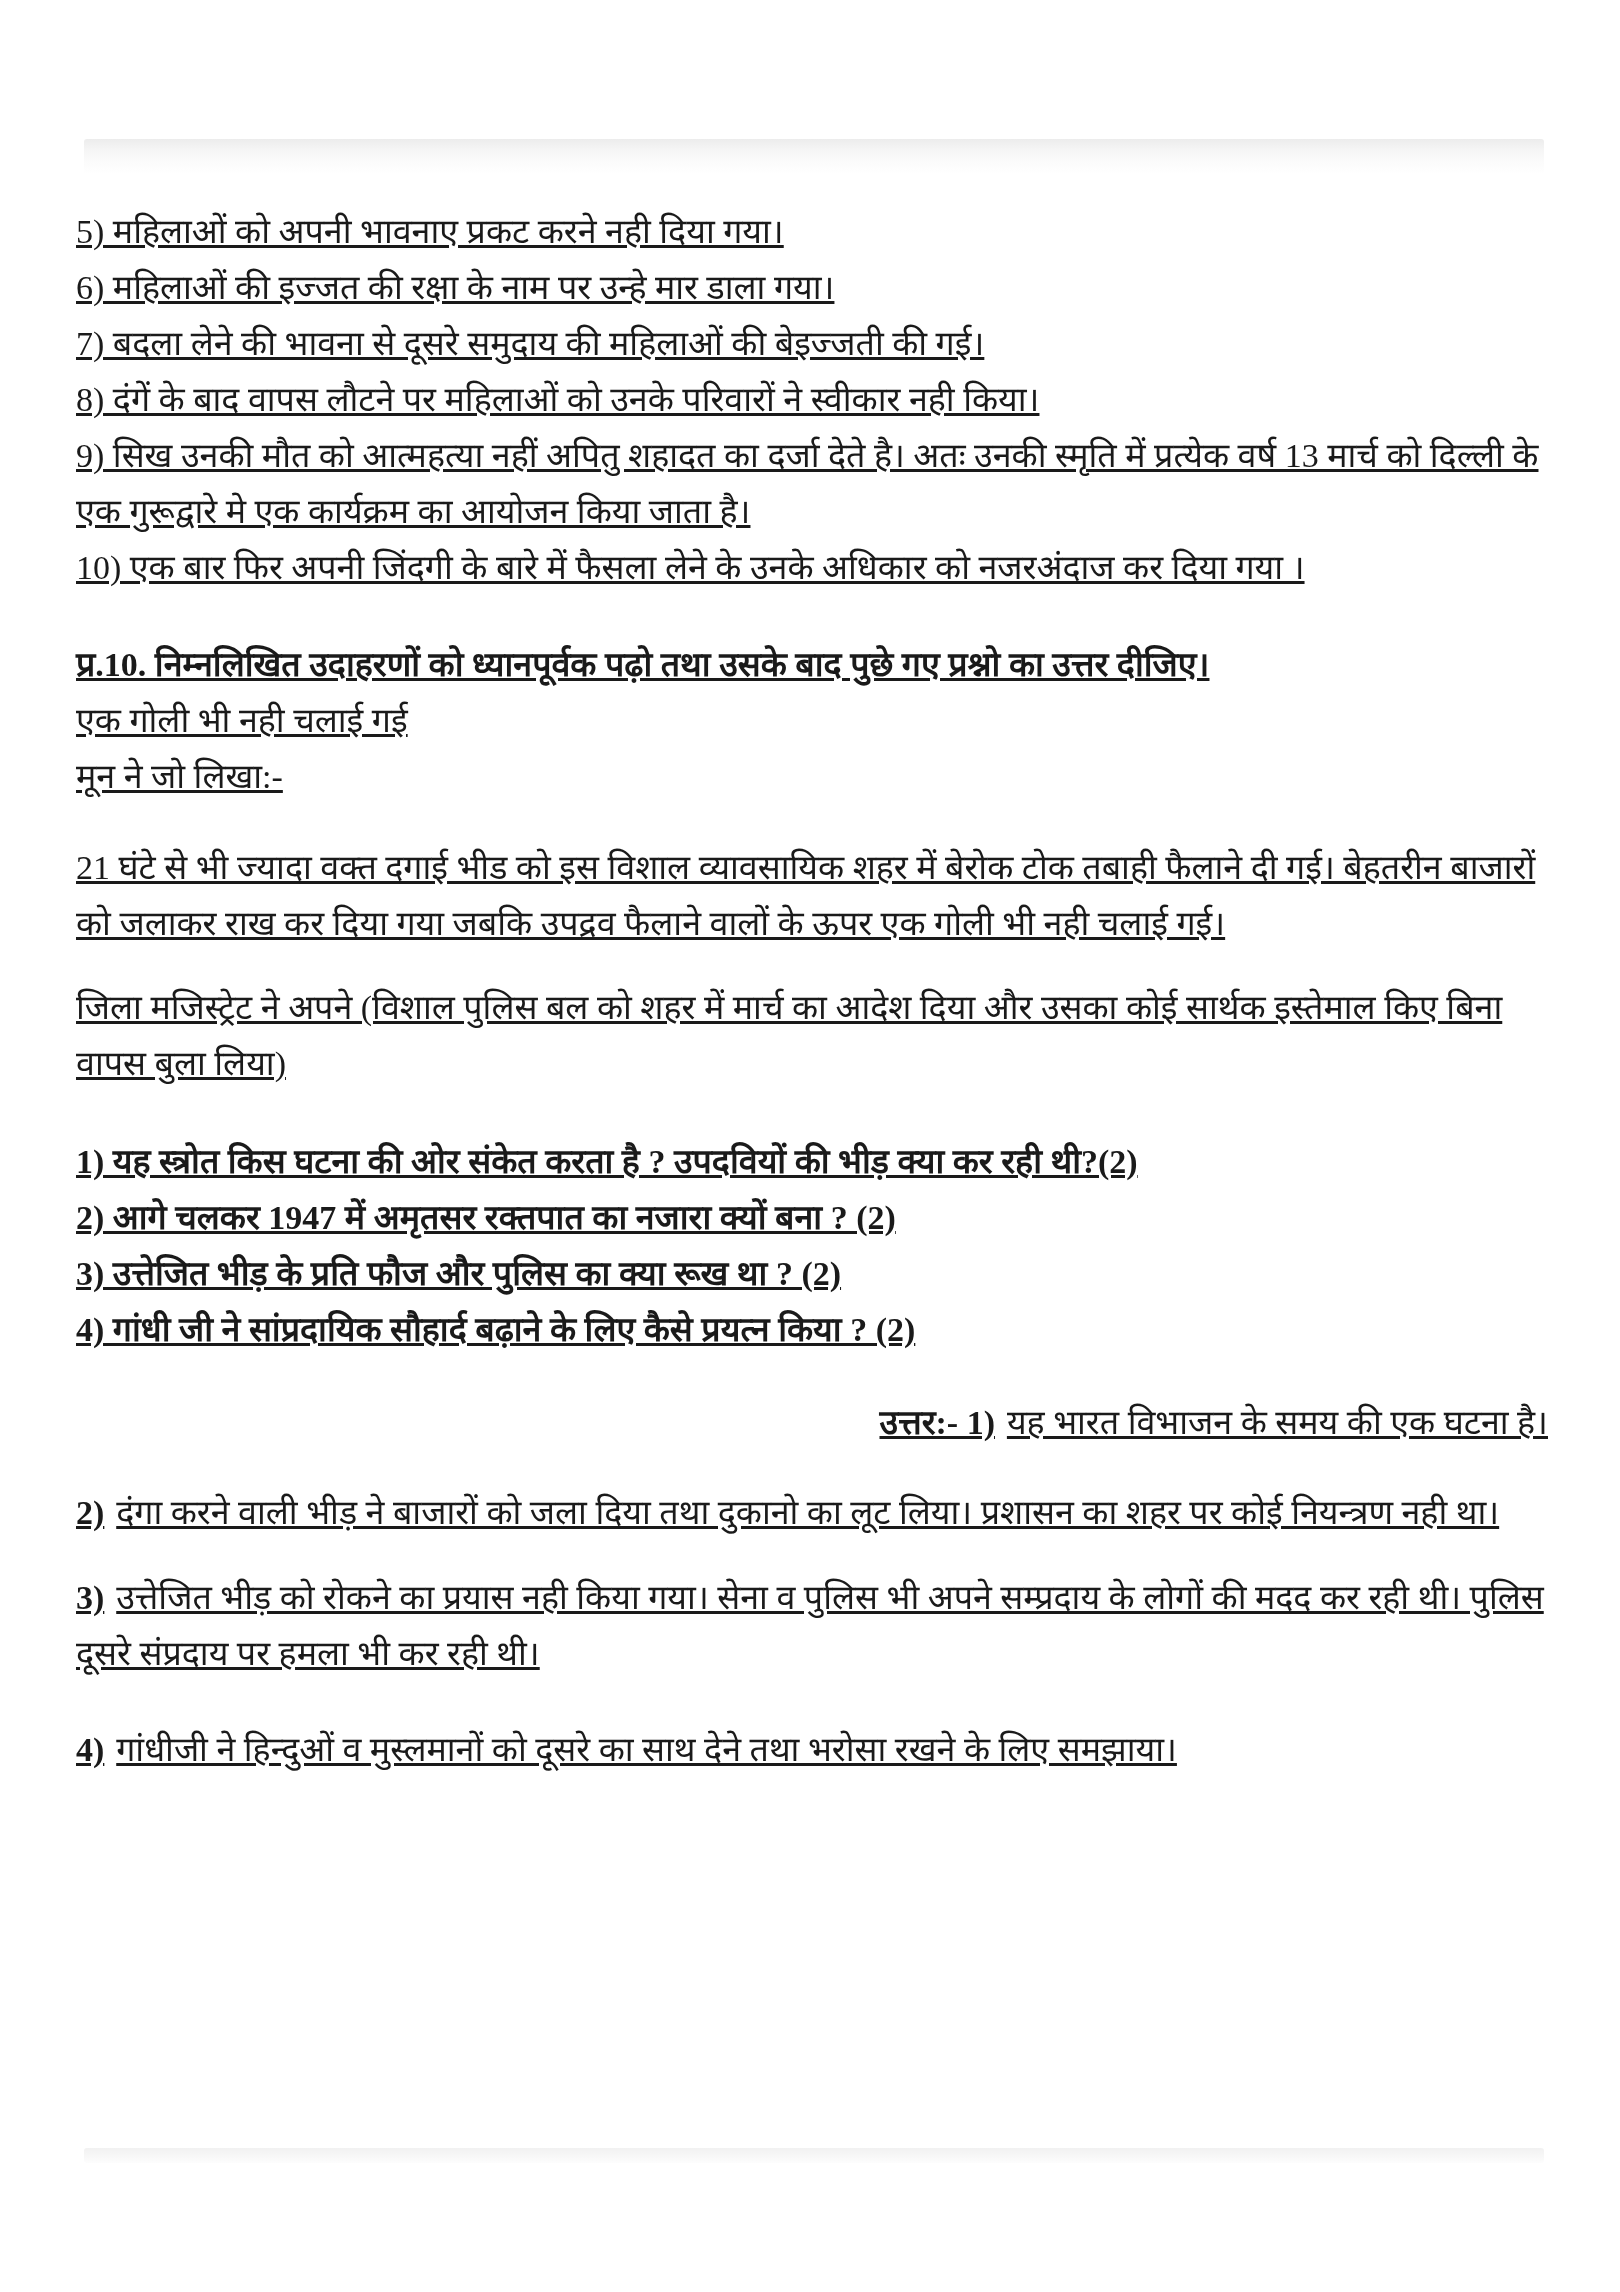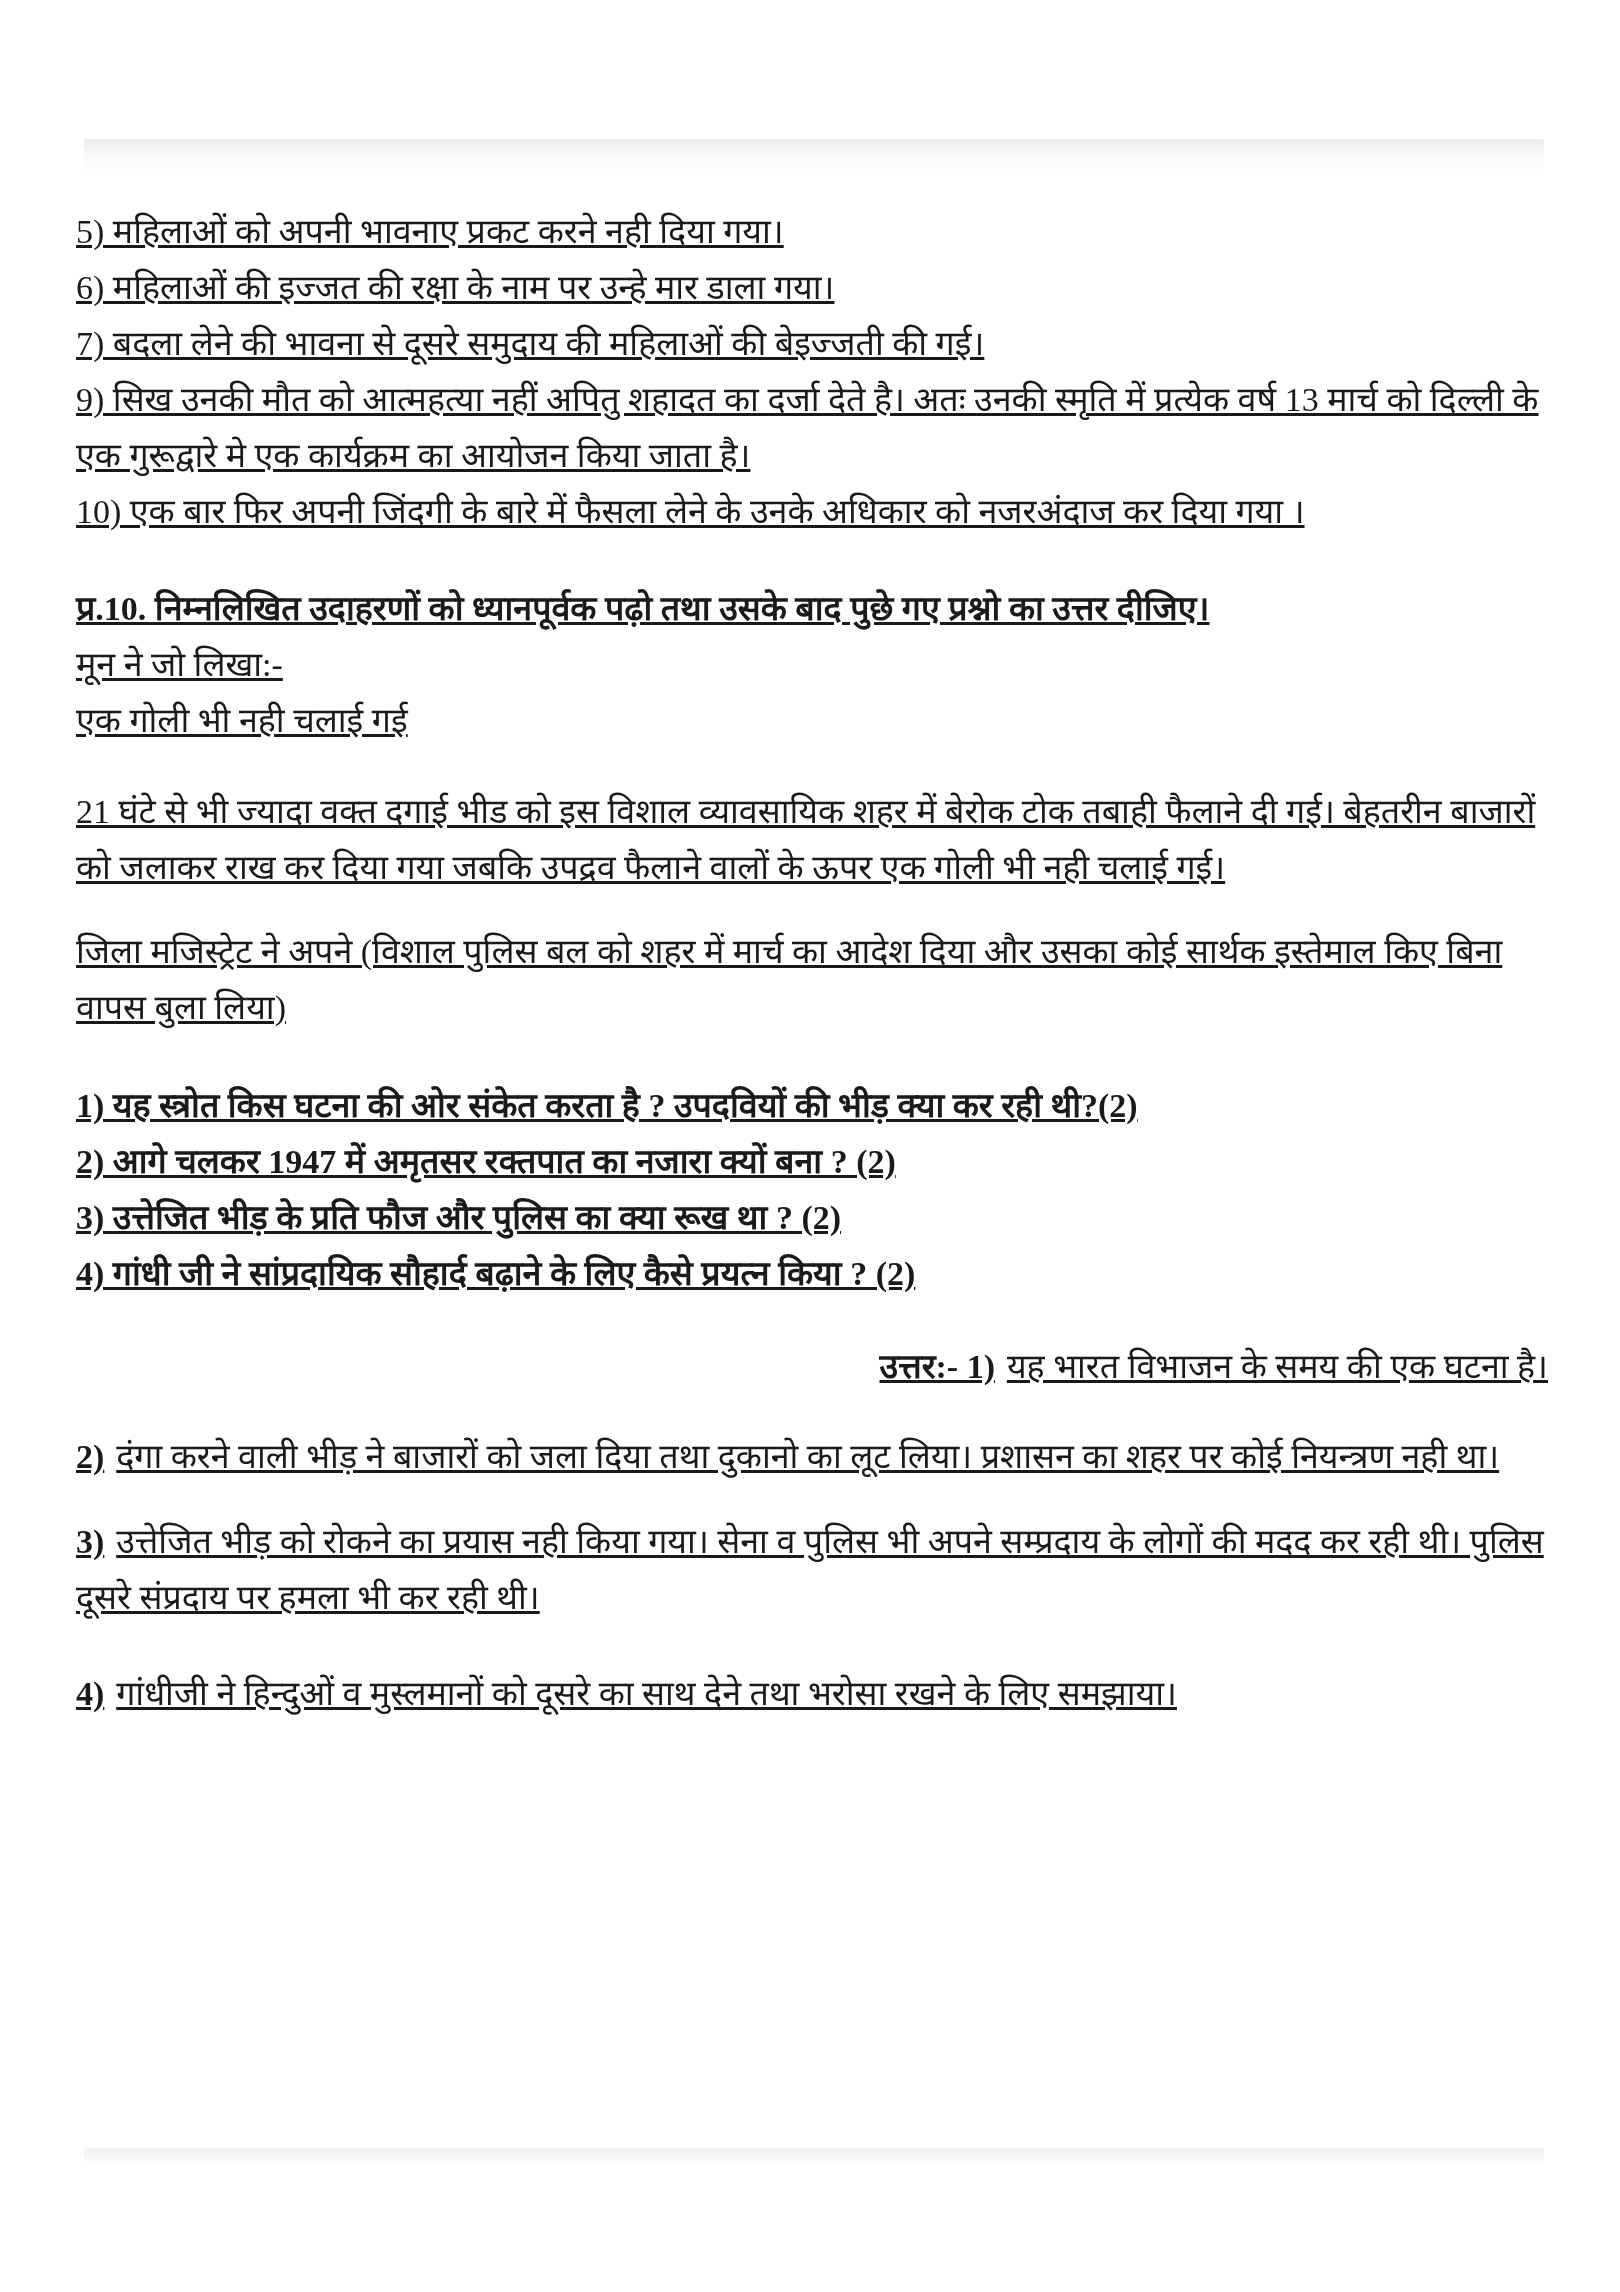--- a/index.html
+++ b/index.html
@@ -54,27 +54,28 @@
 </head>
 <body>
 
 <div class="page-sep top"></div>
 
 <div class="content">
 
   <div class="line">5) महिलाओं को अपनी भावनाए प्रकट करने नही दिया गया।</div>
   <div class="line">6) महिलाओं की इज्जत की रक्षा के नाम पर उन्हे मार डाला गया।</div>
   <div class="line">7) बदला लेने की भावना से दूसरे समुदाय की महिलाओं की बेइज्जती की गई।</div>
+  <div class="line">8) दंगें के बाद वापस लौटने पर महिलाओं को उनके परिवारों ने स्वीकार नही किया।</div>
   <div class="line">9) सिख उनकी मौत को आत्महत्या नहीं अपितु शहादत का दर्जा देते है। अतः उनकी स्मृति में प्रत्येक वर्ष 13 मार्च को दिल्ली के एक गुरूद्वारे मे एक कार्यक्रम का आयोजन किया जाता है।</div>
   <div class="line">10) एक बार फिर अपनी जिंदगी के बारे में फैसला लेने के उनके अधिकार को नजरअंदाज कर दिया गया ।</div>
 
   <div class="line bold mt-heading">प्र.10. निम्नलिखित उदाहरणों को ध्यानपूर्वक पढ़ो तथा उसके बाद पुछे गए प्रश्नो का उत्तर दीजिए।</div>
 
+  <div class="line">एक गोली भी नही चलाई गई</div>
   <div class="line">मून ने जो लिखा:-</div>
-  <div class="line">एक गोली भी नही चलाई गई</div>
 
   <div class="line mt-para1">21 घंटे से भी ज्यादा वक्त दगाई भीड को इस विशाल व्यावसायिक शहर में बेरोक टोक तबाही फैलाने दी गई। बेहतरीन बाजारों को जलाकर राख कर दिया गया जबकि उपद्रव फैलाने वालों के ऊपर एक गोली भी नही चलाई गई।</div>
 
   <div class="line mt-para2">जिला मजिस्ट्रेट ने अपने (विशाल पुलिस बल को शहर में मार्च का आदेश दिया और उसका कोई सार्थक इस्तेमाल किए बिना वापस बुला लिया)</div>
 
   <div class="line bold mt-quest">1) यह स्त्रोत किस घटना की ओर संकेत करता है ? उपदवियों की भीड़ क्या कर रही थी?(2)</div>
   <div class="line bold">2) आगे चलकर 1947 में अमृतसर रक्तपात का नजारा क्यों बना ? (2)</div>
   <div class="line bold">3) उत्तेजित भीड़ के प्रति फौज और पुलिस का क्या रूख था ? (2)</div>
   <div class="line bold">4) गांधी जी ने सांप्रदायिक सौहार्द बढ़ाने के लिए कैसे प्रयत्न किया ? (2)</div>
 

